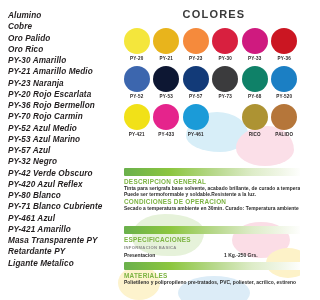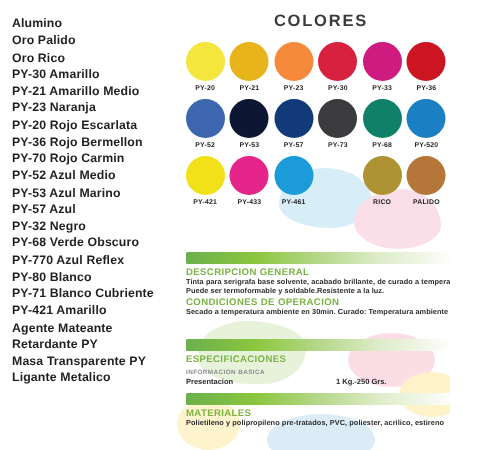--- a/index.html
+++ b/index.html
@@ -20,21 +20,21 @@
   .blob-yellow{left:266px;top:248px;width:44px;height:30px;background:#fdf2c8;border-radius:50%;}
   .blob-lblue{left:178px;top:276px;width:72px;height:34px;background:#dcecf7;border-radius:50%;}
   .blob-lyellow{left:118px;top:266px;width:42px;height:34px;background:#fdf3cd;border-radius:50%;}
 
   
   .left-list{
     position:absolute;left:8px;top:10px;width:120px;z-index:2;
   }
   .left-list .item{
     font-size:8.2px;font-weight:bold;line-height:11.25px;
-    letter-spacing:0.1px;white-space:nowrap;color:#231f20;
+    letter-spacing:0.1px;white-space:nowrap;color:#231f20;font-style:italic;
   }
 
   
   .right{position:absolute;left:128px;top:0;width:172px;height:244px;z-index:2;}
 
   .colores-title{
     position:absolute;left:0;top:8px;width:172px;text-align:center;
     font-size:11px;font-weight:bold;letter-spacing:1.2px;color:#3a3a3a;
   }
 
@@ -80,40 +80,41 @@
   <div class="blob blob-blue"></div>
   <div class="blob blob-pink"></div>
   <div class="blob blob-green"></div>
   <div class="blob blob-rose"></div>
   <div class="blob blob-yellow"></div>
   <div class="blob blob-lblue"></div>
   <div class="blob blob-lyellow"></div>
 
   <div class="left-list" id="left-list">
       <div class="item">Alumino</div>
+      <div class="item">Cobre</div>
       <div class="item">Oro Palido</div>
       <div class="item">Oro Rico</div>
       <div class="item">PY-30 Amarillo</div>
       <div class="item">PY-21 Amarillo Medio</div>
       <div class="item">PY-23 Naranja</div>
       <div class="item">PY-20 Rojo Escarlata</div>
       <div class="item">PY-36 Rojo Bermellon</div>
       <div class="item">PY-70 Rojo Carmin</div>
       <div class="item">PY-52 Azul Medio</div>
       <div class="item">PY-53 Azul Marino</div>
       <div class="item">PY-57 Azul</div>
       <div class="item">PY-32 Negro</div>
-      <div class="item">PY-68 Verde Obscuro</div>
-      <div class="item">PY-770 Azul Reflex</div>
+      <div class="item">PY-42 Verde Obscuro</div>
+      <div class="item">PY-420 Azul Reflex</div>
       <div class="item">PY-80 Blanco</div>
       <div class="item">PY-71 Blanco Cubriente</div>
+      <div class="item">PY-461 Azul</div>
       <div class="item">PY-421 Amarillo</div>
-      <div class="item">Agente Mateante</div>
+      <div class="item">Masa Transparente PY</div>
       <div class="item">Retardante PY</div>
-      <div class="item">Masa Transparente PY</div>
       <div class="item">Ligante Metalico</div>
     </div>
 
   <div class="right">
 
     <div class="colores-title">COLORES</div>
 
     <div class="swatch-grid" id="swatch-grid">
         <div class="srow">
           <div class="scell">

